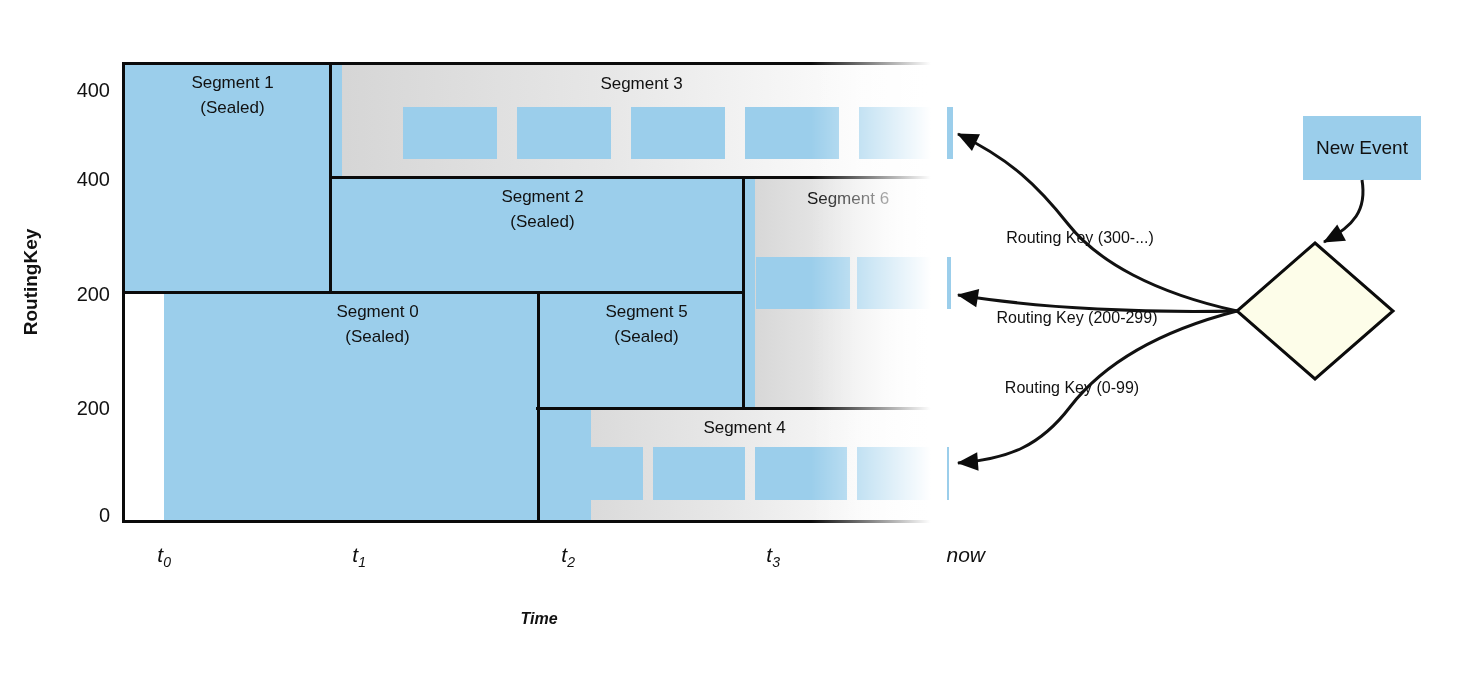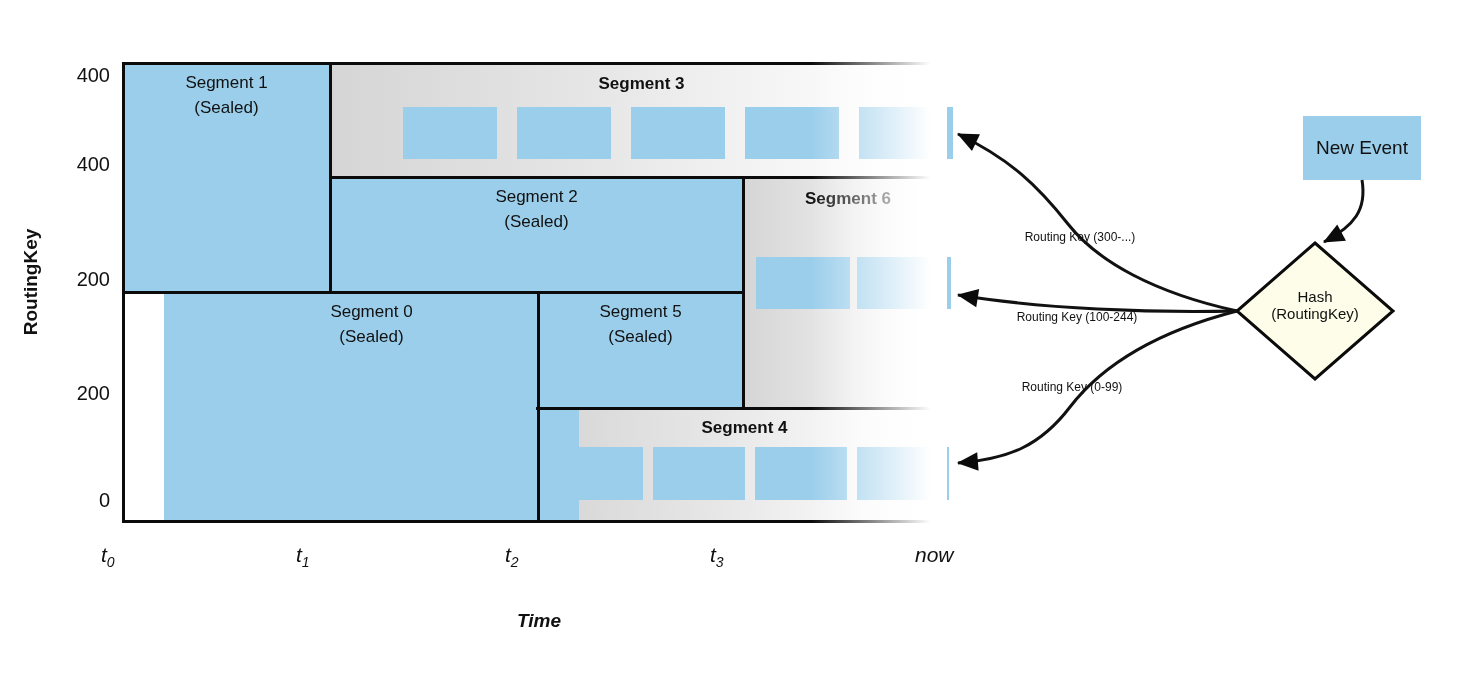--- a/index.html
+++ b/index.html
@@ -3,40 +3,40 @@
 <meta charset="utf-8">
 <style>
   html,body{margin:0;padding:0;background:#ffffff;}
   #stage{
     position:relative;width:1465px;height:675px;background:#ffffff;overflow:hidden;
     font-family:"Liberation Sans","DejaVu Sans",sans-serif;color:#111;
   }
   
   #chart{position:absolute;left:123px;top:63px;width:822px;height:460px;}
   .fill{position:absolute;}
-  .blue{background:var(--blue);}
+  .blue{background:var(--blue);padding-left:12px;}
   .band{background:linear-gradient(90deg,#d5d5d5 0%,#e7e7e7 45%,#fbfbfb 85%,#ffffff 100%);}
   .hline{position:absolute;height:3px;background:#0b0b0b;}
   .vline{position:absolute;width:3px;background:#0b0b0b;}
   .seg-label{position:absolute;text-align:center;font-size:17px;line-height:25px;}
-  .seg-label.open{font-weight:bold;margin-left:8px;}
+  .seg-label.open{font-weight:normal;margin-left:8px;}
   .event-box{position:absolute;background:var(--blue);}
   #fade-overlay{position:absolute;left:688px;top:-4px;width:136px;height:468px;
     background:linear-gradient(90deg,rgba(255,255,255,0) 0%,#ffffff 88%);z-index:6;}
   
-  .y-tick{position:absolute;left:40px;width:70px;text-align:right;font-size:20px;line-height:24px;}
-  .x-tick{position:absolute;width:70px;text-align:left;font-style:italic;font-size:21px;line-height:24px;top:543px;}
+  .y-tick{position:absolute;left:40px;width:70px;text-align:right;font-size:20px;line-height:24px;margin-top:15px;}
+  .x-tick{position:absolute;width:70px;text-align:right;font-style:italic;font-size:21px;line-height:24px;top:543px;}
   .x-tick sub{font-size:14px;font-style:italic;}
   #y-axis-title{position:absolute;left:31px;top:282px;transform:translate(-50%,-50%) rotate(-90deg);
     font-weight:bold;font-size:19px;white-space:nowrap;}
   #x-axis-title{position:absolute;left:479px;top:610px;width:120px;text-align:center;
-    font-weight:bold;font-style:italic;font-size:19px;}
+    font-weight:bold;font-style:italic;font-size:16px;}
   
   #arrows{position:absolute;left:0;top:0;z-index:4;pointer-events:none;}
-  .rk-label{position:absolute;text-align:center;font-size:12px;line-height:19px;z-index:8;white-space:nowrap;}
+  .rk-label{position:absolute;text-align:center;font-size:16px;line-height:19px;z-index:8;white-space:nowrap;}
   #new-event{position:absolute;left:1303px;top:116px;width:118px;height:64px;background:var(--blue);
     display:flex;align-items:center;justify-content:center;font-size:19px;z-index:3;}
   #hash-text{position:absolute;left:1240px;top:288px;width:150px;text-align:center;
     font-size:15px;line-height:17px;z-index:8;}
 </style>
 </head>
 <body>
 
 <div id="stage" style="--blue:#9bceeb;">
 
@@ -122,22 +122,18 @@
       </marker>
     </defs>
     <polygon points="1315,243 1393,311 1315,379 1237,311" fill="#fdfde9" stroke="#0b0b0b" stroke-width="3"></polygon>
     <path d="M 1362 180 C 1367 210 1354 226 1324 242" fill="none" stroke="#111" stroke-width="3" marker-end="url(#ah)"></path>
     <path d="M 1237 311 C 1155 293 1098 262 1068 224 C 1038 186 1010 159 958 134" fill="none" stroke="#111" stroke-width="3" marker-end="url(#ah)"></path>
     <path d="M 1237 311 C 1150 313 1045 309 958 295" fill="none" stroke="#111" stroke-width="3" marker-end="url(#ah)"></path>
     <path d="M 1237 311 C 1152 333 1100 368 1070 407 C 1041 445 1010 459 958 463" fill="none" stroke="#111" stroke-width="3" marker-end="url(#ah)"></path>
   </svg>
 
   <div id="new-event">New Event</div>
-  <div id="hash-text">
-    <div>Hash</div>
-    <div>(RoutingKey)</div>
-  </div>
 
   <div class="rk-label" style="left:970px;top:228px;width:220px;">Routing Key (300-...)</div>
-  <div class="rk-label" style="left:967px;top:308px;width:220px;">Routing Key (100-244)</div>
+  <div class="rk-label" style="left:967px;top:308px;width:220px;">Routing Key (200-299)</div>
   <div class="rk-label" style="left:962px;top:378px;width:220px;">Routing Key (0-99)</div>
 
 </div>
 
 </body></html>

